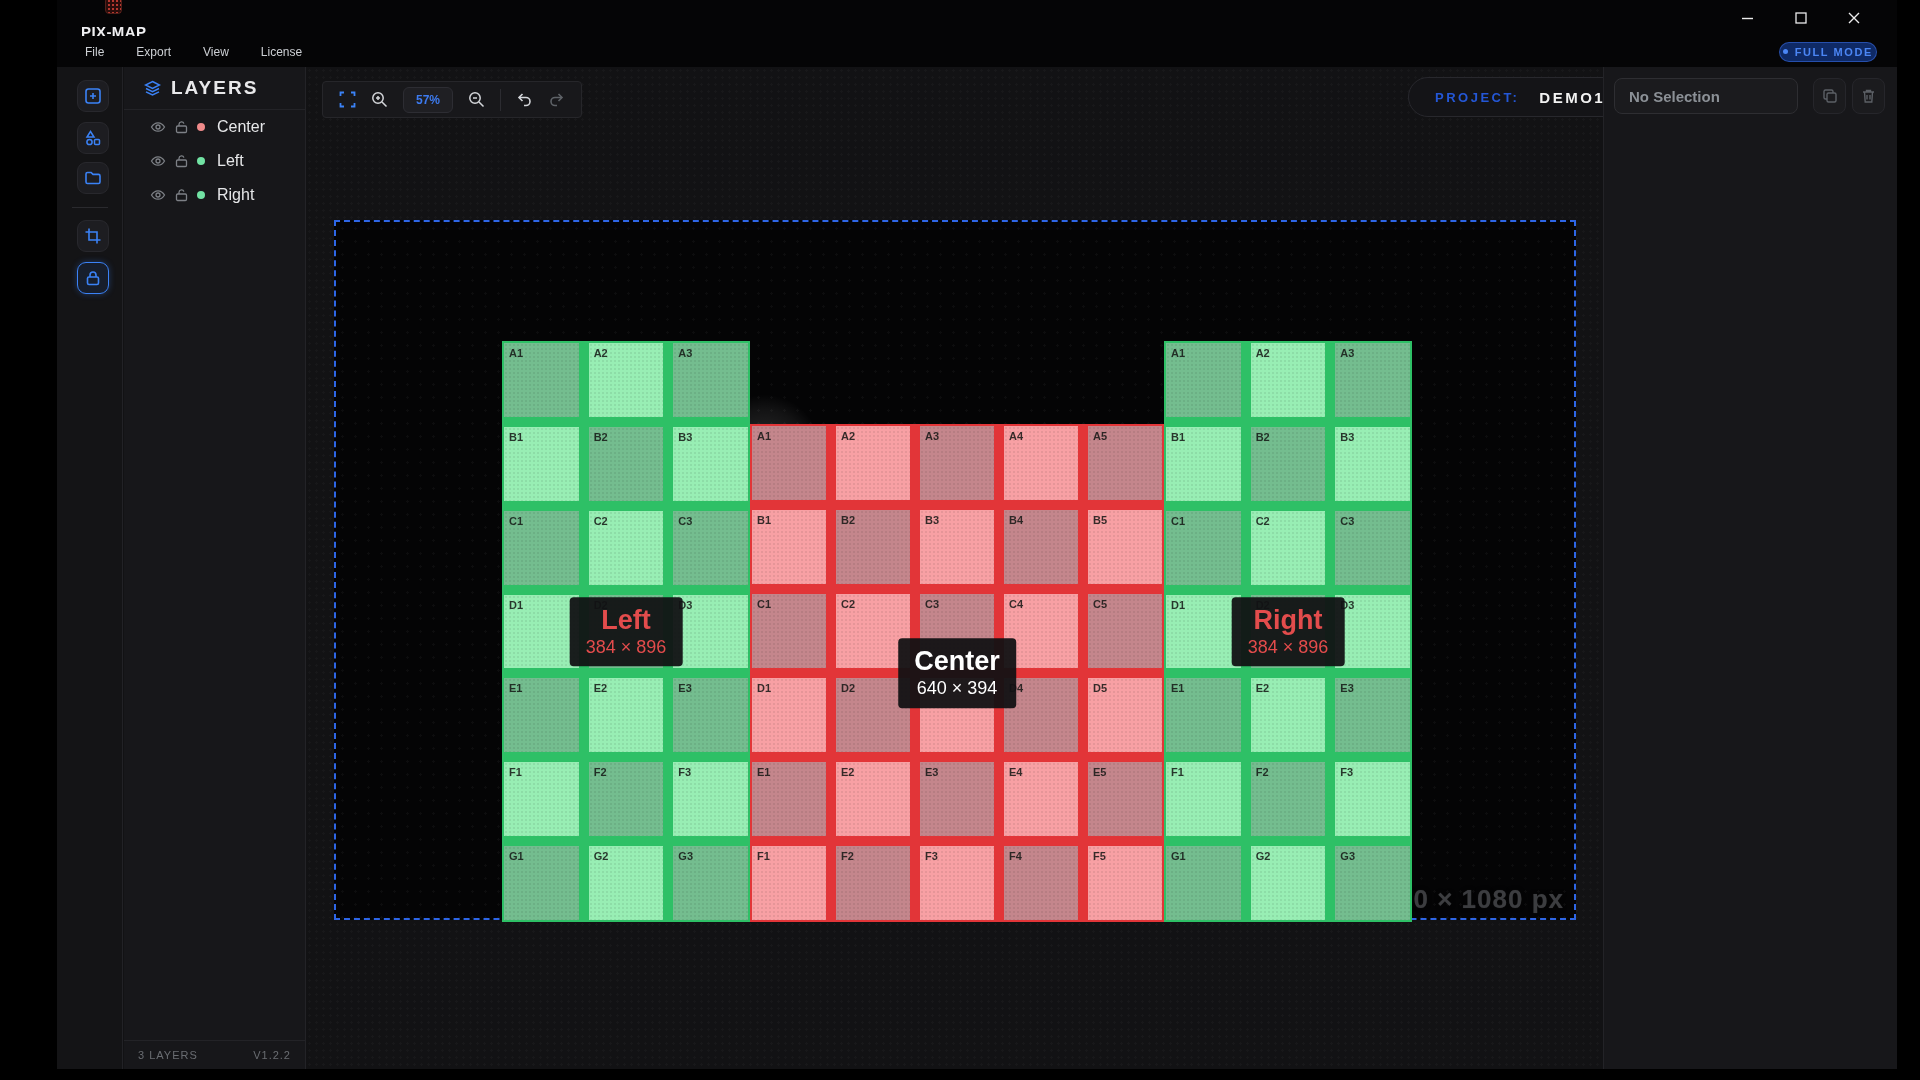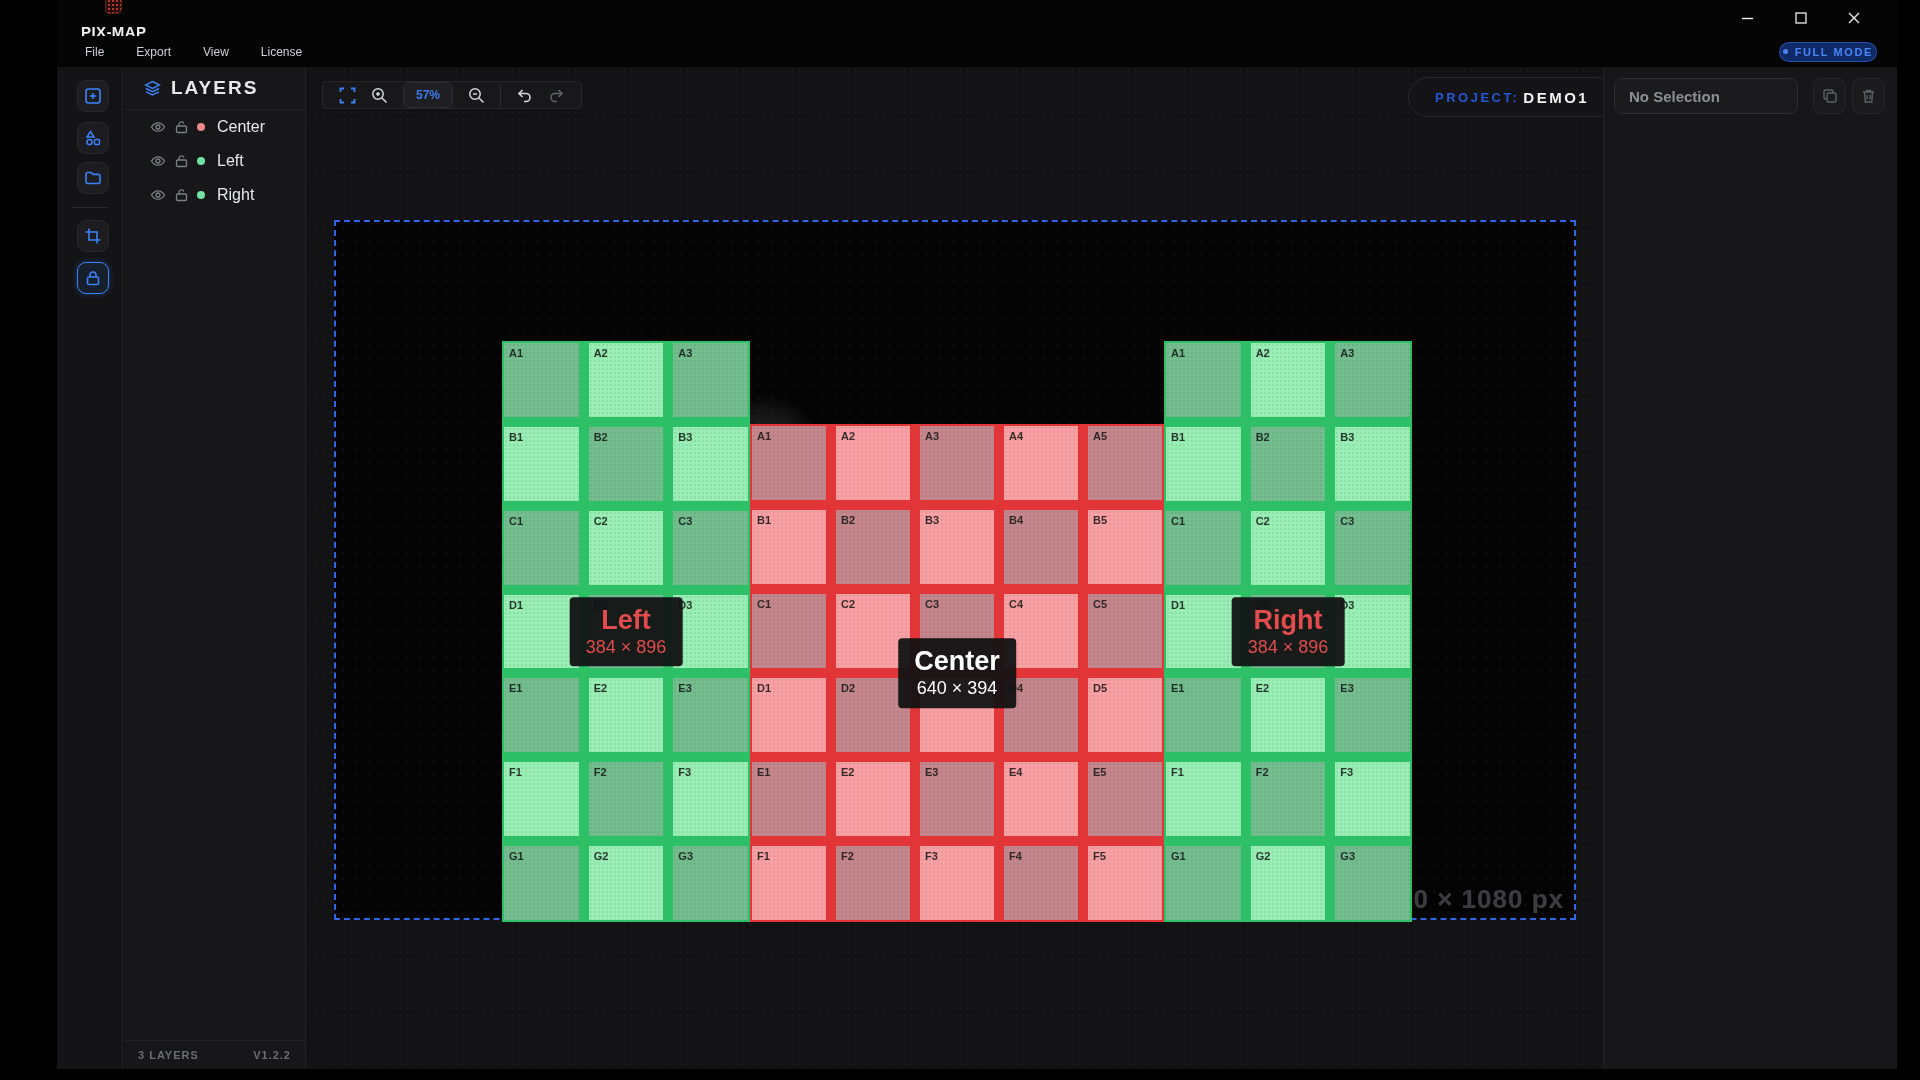--- a/index.html
+++ b/index.html
@@ -49,39 +49,39 @@
                   border-right:1px solid #232327; }
   .layers-header { display:flex; align-items:center; gap:10px; height:43px; padding-left:20px;
                    border-bottom:1px solid #232327; }
   .layers-header span { color:#e8e8ea; font-size:19px; font-weight:bold; letter-spacing:2px; }
   .layer-row { display:flex; align-items:center; gap:9px; height:34px; padding-left:26px; }
   .layer-row .name { color:#e6e7e9; font-size:16px; margin-left:3px; }
   .layer-dot { width:8px; height:8px; border-radius:50%; }
   .layers-footer { position:absolute; left:0; right:0; bottom:0; height:29px;
                    border-top:1px solid #232327; display:flex; align-items:center;
                    justify-content:space-between; padding:0 14px; color:#6a6d72;
-                   font-size:11px; font-weight:bold; letter-spacing:1px; }
+                   font-size:11px; font-weight:normal; letter-spacing:1px; }
 
   
   .workspace { position:absolute; left:249px; top:0; bottom:0; width:1297px;
                background-color:#121214;
                background-image:radial-gradient(rgba(255,255,255,.022) 1px, transparent 1.2px);
                background-size:7px 7px; }
 
-  .canvas-toolbar { position:absolute; left:16px; top:14px; height:28px; display:flex;
+  .canvas-toolbar { position:absolute; left:16px; top:14px; height:37px; display:flex;
                     align-items:center; gap:15px; padding:0 16px; background:#18181b;
                     border:1px solid #26262a; border-radius:4px; }
   .zoom-badge { width:50px; height:26px; background:#1f1f23; border:1px solid #2d2d33;
                 border-radius:6px; display:flex; align-items:center; justify-content:center;
                 color:#3d7bf0; font-size:12px; font-weight:bold; }
   .tb-divider { width:1px; height:22px; background:#2c2c31; }
   .tb-icon { display:flex; align-items:center; justify-content:center; }
 
   .project-badge { position:absolute; left:1102px; top:10px; height:40px; display:flex;
-                   align-items:center; gap:4px; padding:0 26px; border:1px solid #28282d;
+                   align-items:center; gap:20px; padding:0 26px; border:1px solid #28282d;
                    border-radius:20px; background:#141417; }
   .project-badge .p-label { color:#2457d6; font-size:13px; font-weight:bold; letter-spacing:2.5px; }
   .project-badge .p-name  { color:#f2f2f2; font-size:15px; font-weight:bold; letter-spacing:2.5px; }
 
   .canvas-frame { position:absolute; left:28px; top:153px; width:1242px; height:700px;
                   background-color:#040405;
                   background-image:radial-gradient(rgba(255,255,255,.035) 1px, transparent 1.2px);
                   background-size:13px 13px;
                   border:2px dashed #2e66e6; }
 

